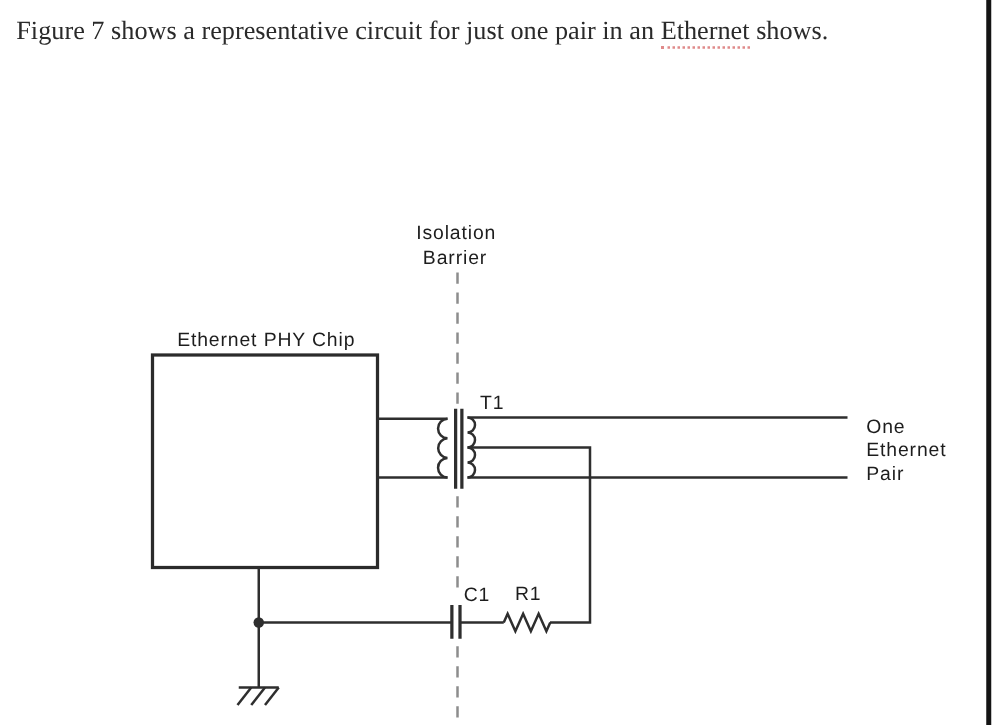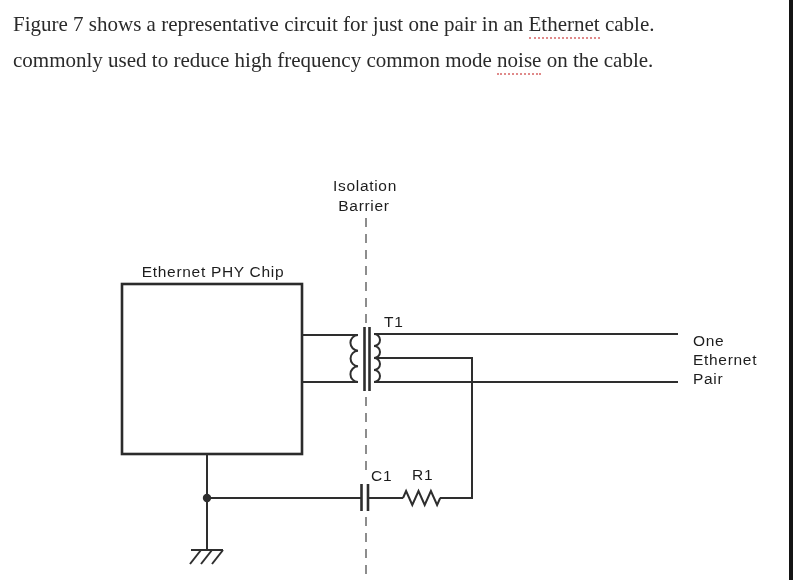--- a/index.html
+++ b/index.html
@@ -58,22 +58,21 @@
     position: absolute;
     top: 0; bottom: 0;
     left: 789px; width: 4px;
     background: #141414;
   }
 </style>
 </head>
 <body>
 
 <div class="paragraph">
-  <div class="para-line"><span>Figure 7 shows a representative circuit for just one pair in an </span><span class="misspelled">Ethernet</span><span> cable.</span></div>
-  <div class="para-line"><span>commonly used to reduce high frequency common mode </span><span class="misspelled">noise</span><span> on the cable.</span></div>
+  <div class="para-line"><span>Figure 7 shows a representative circuit for just one pair in an </span><span class="misspelled">Ethernet</span><span> shows.</span></div>
 </div>
 
 <div class="diagram">
 <svg width="800" height="420" viewBox="0 0 800 420" xmlns="http://www.w3.org/2000/svg">
 
   <g>
     <line class="dash" x1="366" y1="58" x2="366" y2="167"></line>
     <line class="dash" x1="366" y1="237" x2="366" y2="313"></line>
     <line class="dash" x1="366" y1="357" x2="366" y2="418"></line>
   </g>

